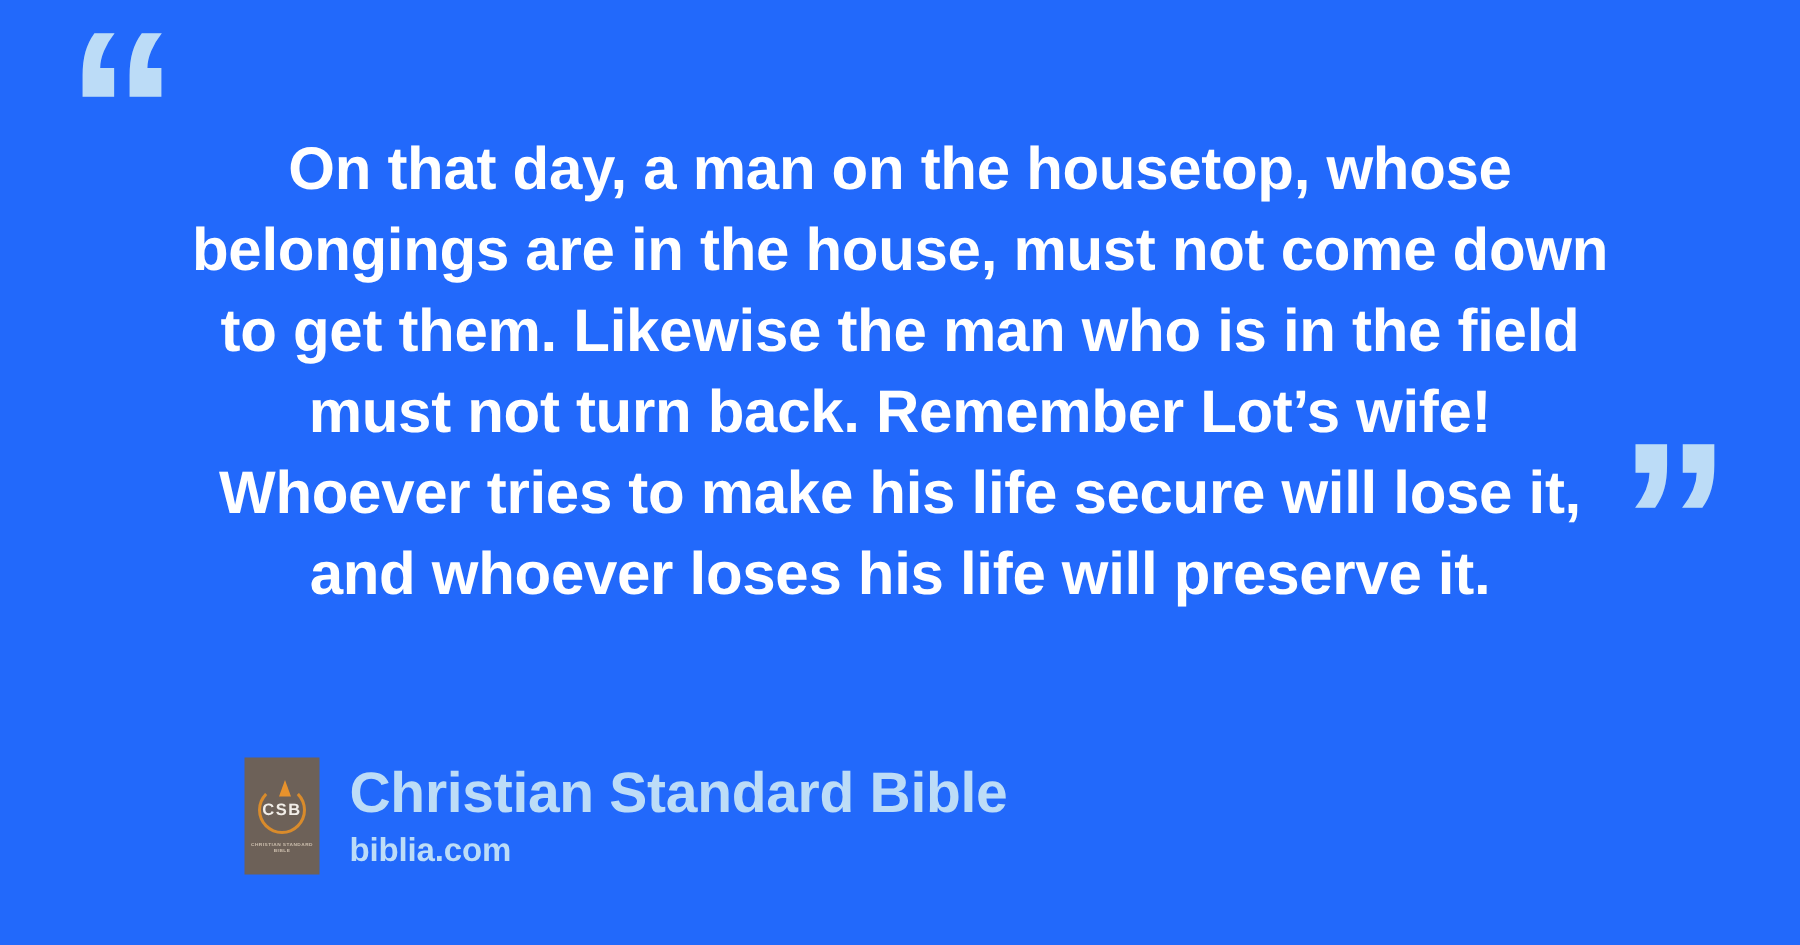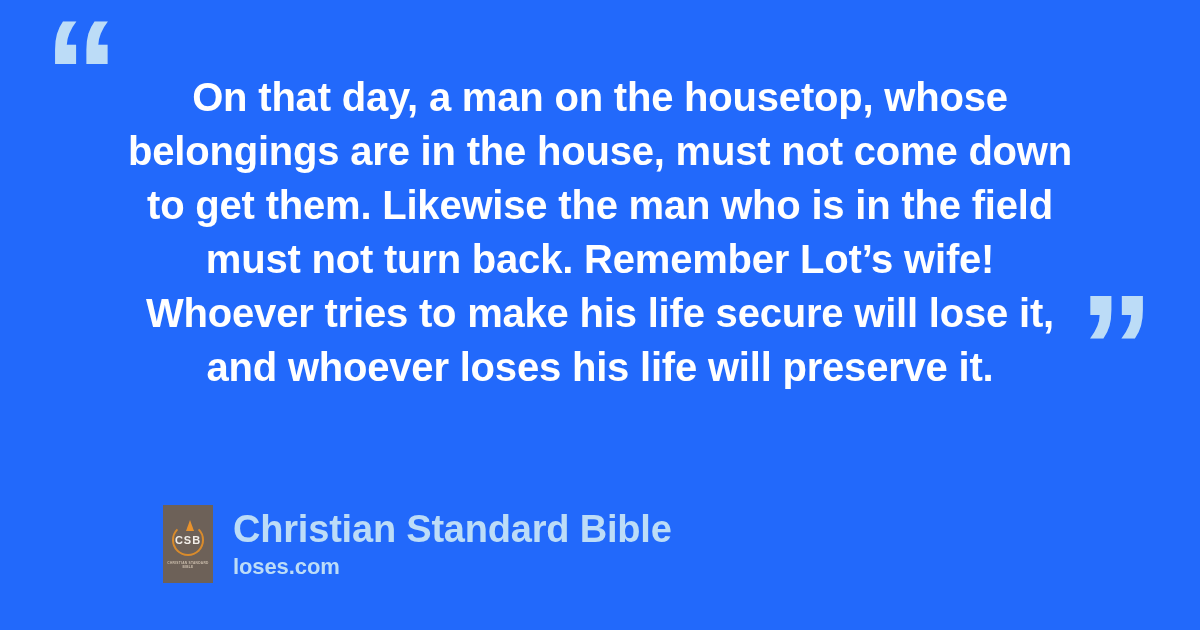--- a/index.html
+++ b/index.html
@@ -40,21 +40,21 @@
   }
   #quote-close {
     left: 1079px;
     top: 272px;
   }
 
   
   #quote-text {
     position: absolute;
     left: 60px;
-    top: 70px;
+    top: 86px;
     width: 1080px;
     text-align: center;
     color: #ffffff;
     font-family: "Liberation Sans", sans-serif;
     font-weight: 700;
     font-size: 40px;
     line-height: 54px;
     letter-spacing: -0.2px;
     white-space: pre-line;
   }
@@ -169,18 +169,18 @@
 
     <div id="book-cover">
       <div class="ring"></div>
       <div class="flame"></div>
       <div class="csb">CSB</div>
       <div class="subtitle">CHRISTIAN STANDARD BIBLE</div>
     </div>
 
     <div id="attribution-text">
       <div id="source-title">Christian Standard Bible</div>
-      <div id="source-url">loses.com</div>
+      <div id="source-url">biblia.com</div>
     </div>
 
   </div>
 
 </div>
 
 </body></html>

